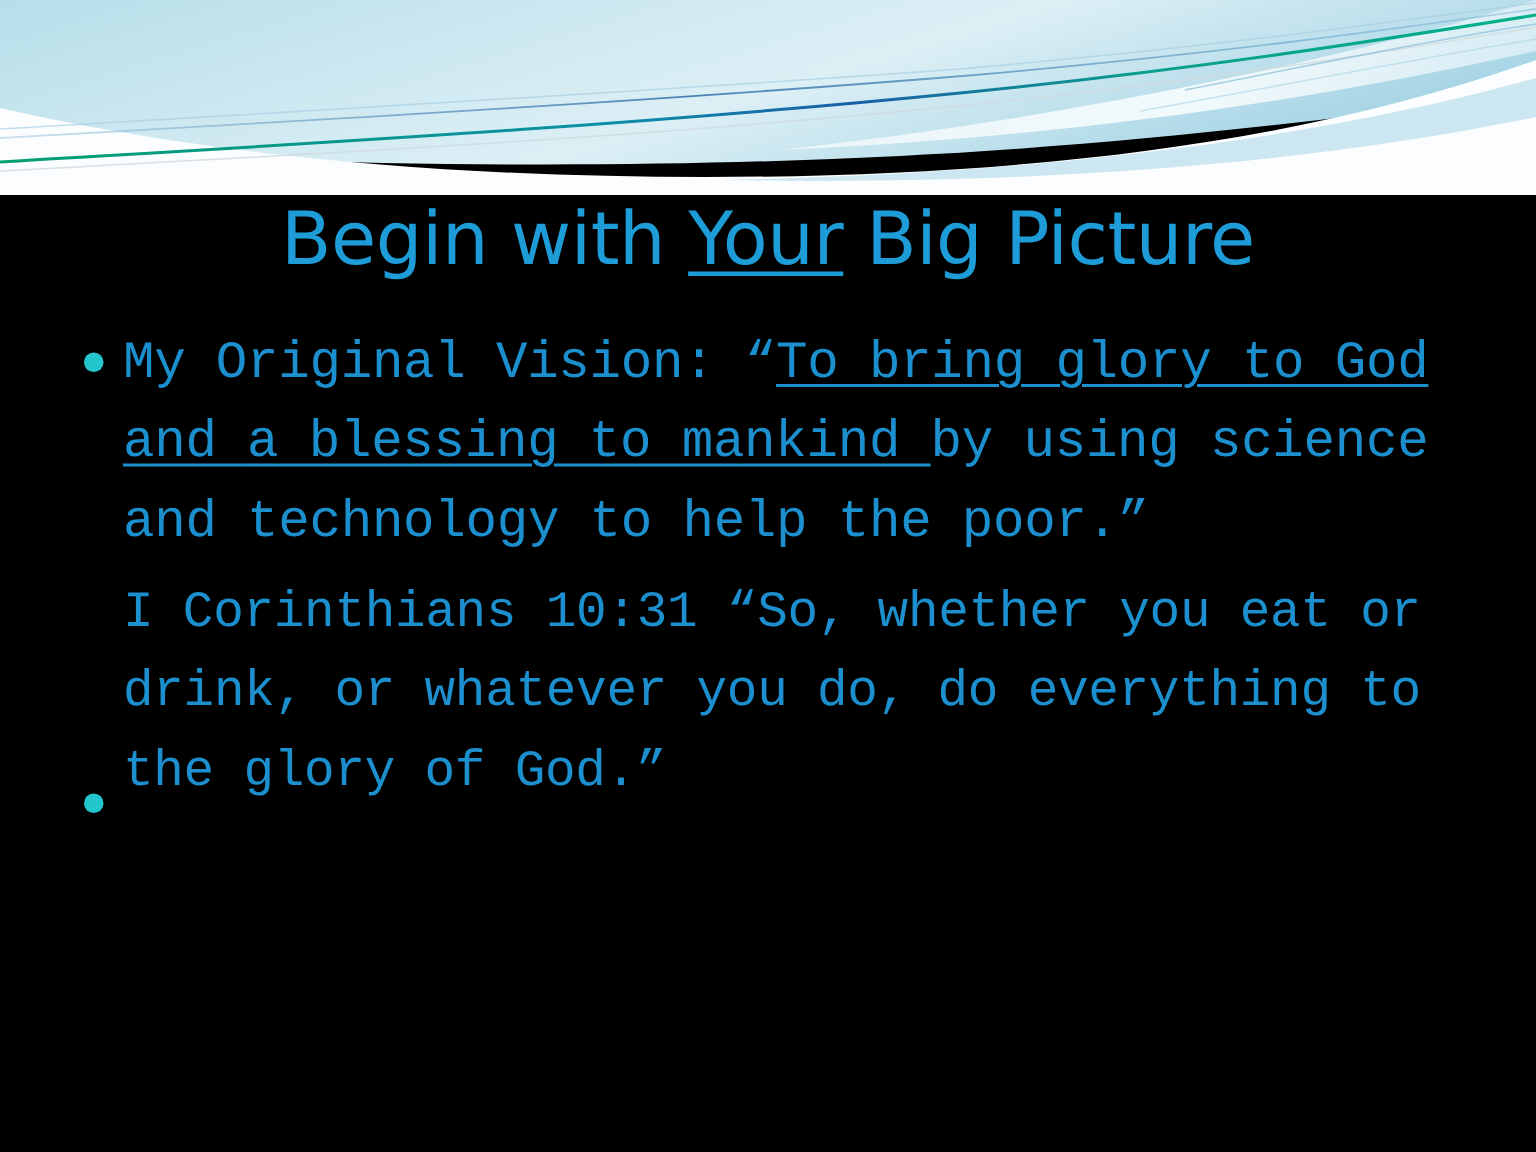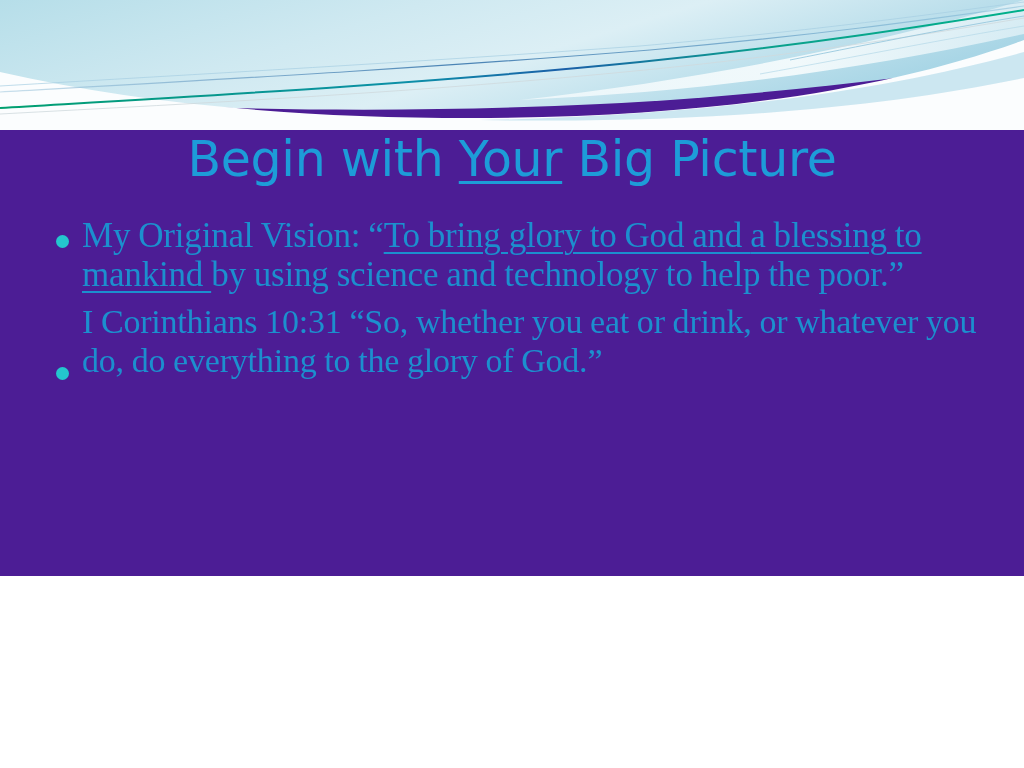--- a/index.html
+++ b/index.html
@@ -11,22 +11,22 @@
     width: 1024px;
     height: 768px;
     overflow: hidden;
     background: #ffffff;
     font-family: "Liberation Sans", sans-serif;
   }
 
   .slide {
     position: relative;
     width: 1024px;
-    height: 576px;
-    background: #4c1d95;
+    height: 768px;
+    background: #000000;
     overflow: hidden;
   }
 
   
   .banner {
     position: absolute;
     left: 0;
     top: 0;
     width: 1024px;
     height: 130px;
@@ -79,23 +79,23 @@
   }
   .bullet-mark i {
     display: block;
     width: 13px;
     height: 13px;
     border-radius: 50%;
     background: #24C6CE;
   }
   .bullet-text {
     flex: 1 1 auto;
-    font-family: Liberation Serif, serif;
+    font-family: Liberation Mono, monospace;
     font-size: 35px;
-    line-height: 39px;
+    line-height: 53px;
     color: #1C8FCE;
     letter-spacing: -0.2px;
     word-spacing: -0.5px;
   }
   .bullet-text .u {
     text-decoration: underline;
     text-decoration-thickness: 2px;
     text-underline-offset: 5px;
   }
   .b2 .bullet-text,

